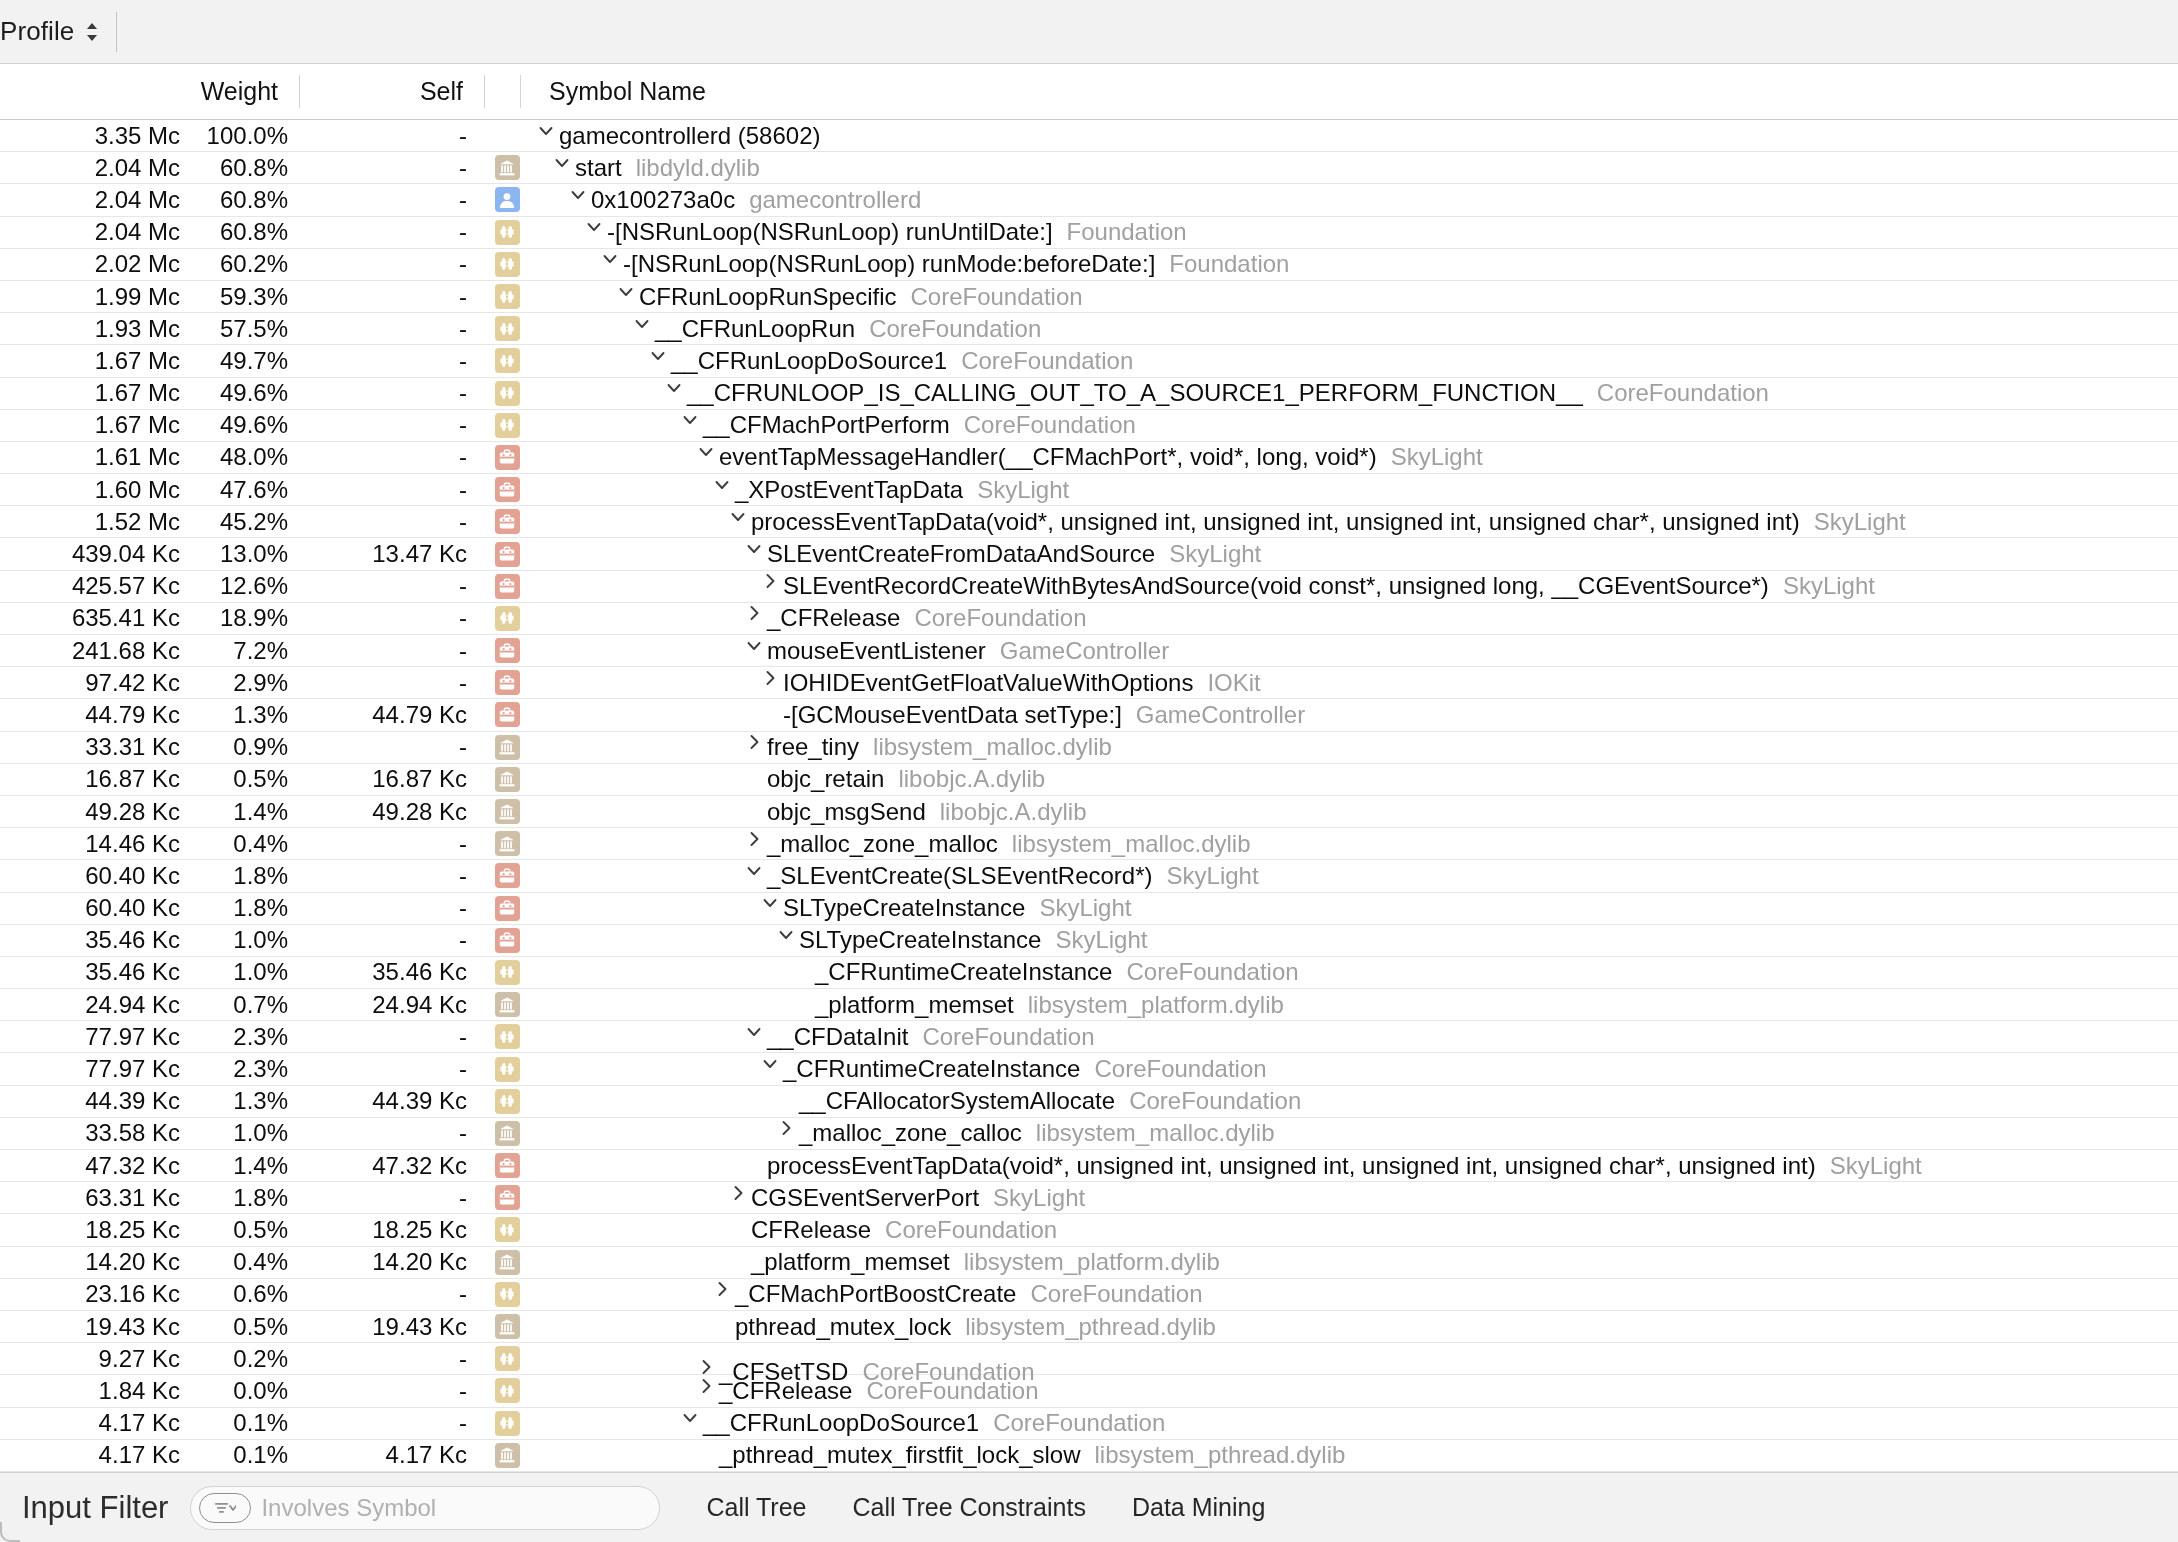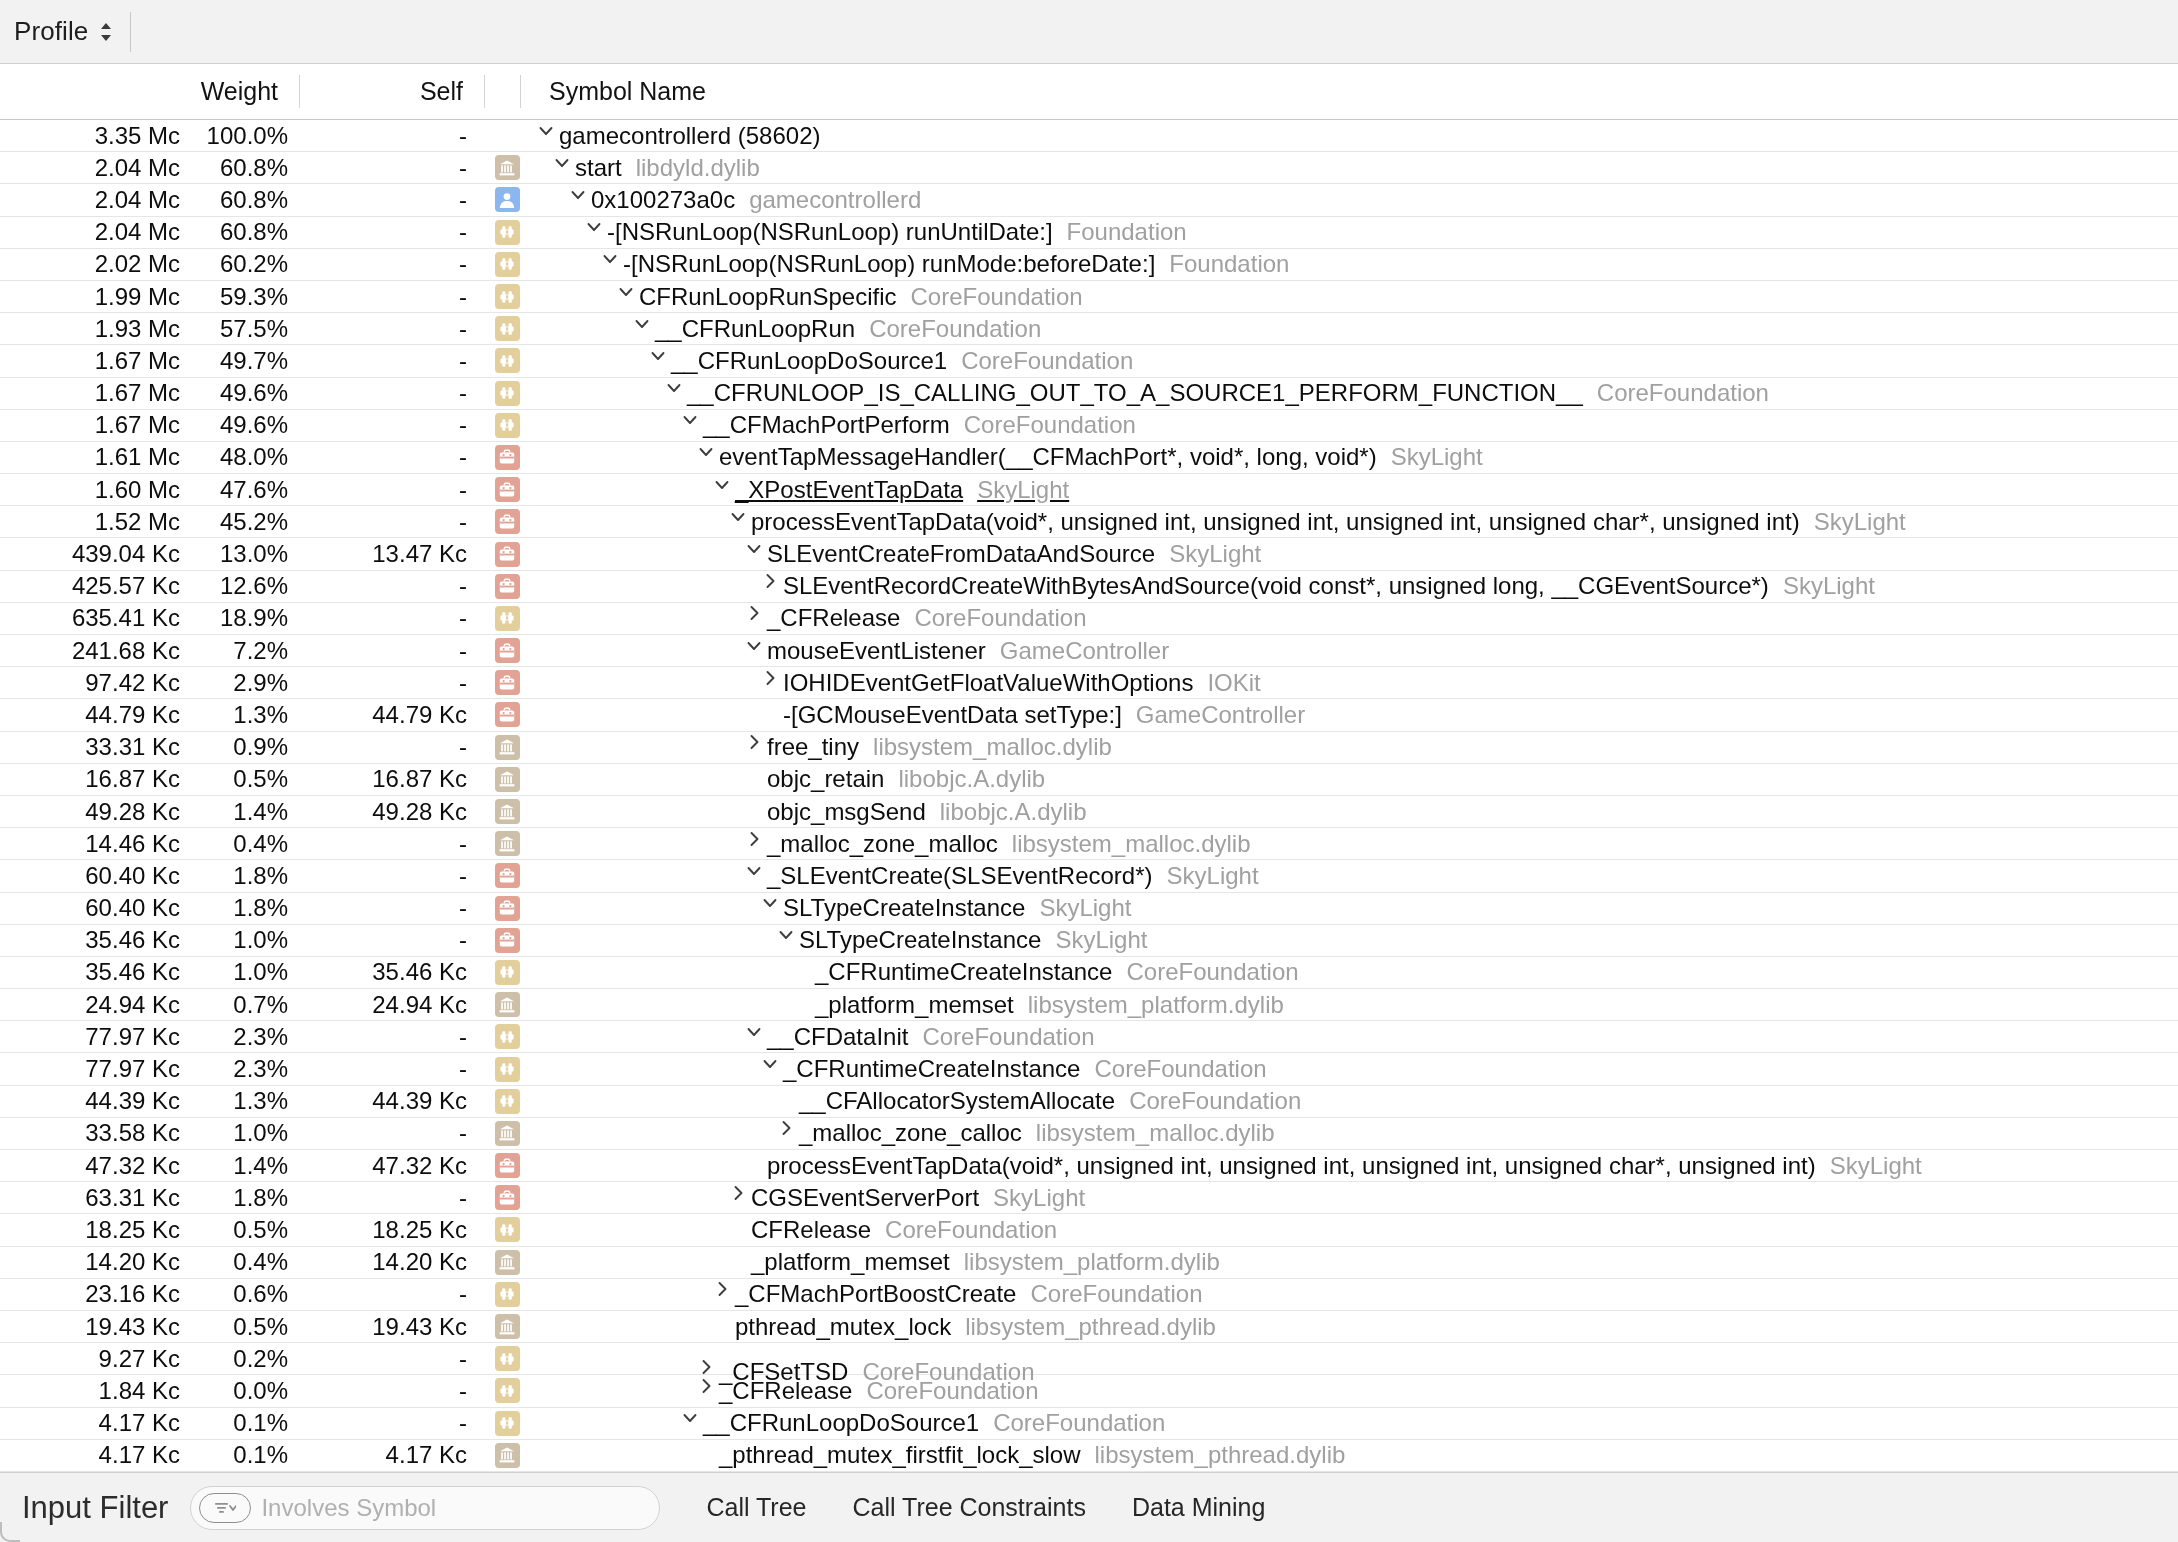--- a/index.html
+++ b/index.html
@@ -28,21 +28,20 @@
     background: #f2f2f2;
     border-bottom: 1px solid #cfcfcf;
     display: flex;
     align-items: center;
     position: relative;
   }
   .profile-popup {
     display: flex;
     align-items: center;
     gap: 10px;
-    padding-left: 14px;
     height: 100%;
   }
   .profile-popup .label {
     font-size: 26px;
     color: #1d1d1d;
     letter-spacing: .1px;
   }
   .updown {
     display: inline-flex;
     flex-direction: column;
@@ -565,21 +564,21 @@
             <span class="badge tool">
               <svg width="18" height="18" viewBox="0 0 18 18">
                 <path d="M6.4 4.4 L6.4 3.2 A1 1 0 0 1 7.4 2.2 L10.6 2.2 A1 1 0 0 1 11.6 3.2 L11.6 4.4" stroke="#fff" stroke-width="1.5" fill="none"></path>
                 <rect x="1.8" y="4.6" width="14.4" height="10.8" rx="1.6" fill="#fff"></rect>
                 <rect x="1.8" y="8.6" width="14.4" height="1.9" fill="#e2a294"></rect>
                 <circle cx="5.6" cy="7.1" r="1.15" fill="#e2a294"></circle>
                 <circle cx="12.4" cy="7.1" r="1.15" fill="#e2a294"></circle>
               </svg>
             </span>
           </div>
-          <div class="c-symbol" style="padding-left: 182px; text-decoration: underline;">
+          <div class="c-symbol" style="padding-left: 182px;">
             <span class="disc">
               <svg width="18" height="18" viewBox="0 0 18 18">
                 <path d="M3.5 6 L9 12 L14.5 6" stroke="#3d3d3d" stroke-width="1.9" fill="none" stroke-linecap="round" stroke-linejoin="round"></path>
               </svg>
             </span>
             <span class="sym">_XPostEventTapData</span>
             <span class="mod">SkyLight</span>
           </div>
         </div>
         <div class="row">

